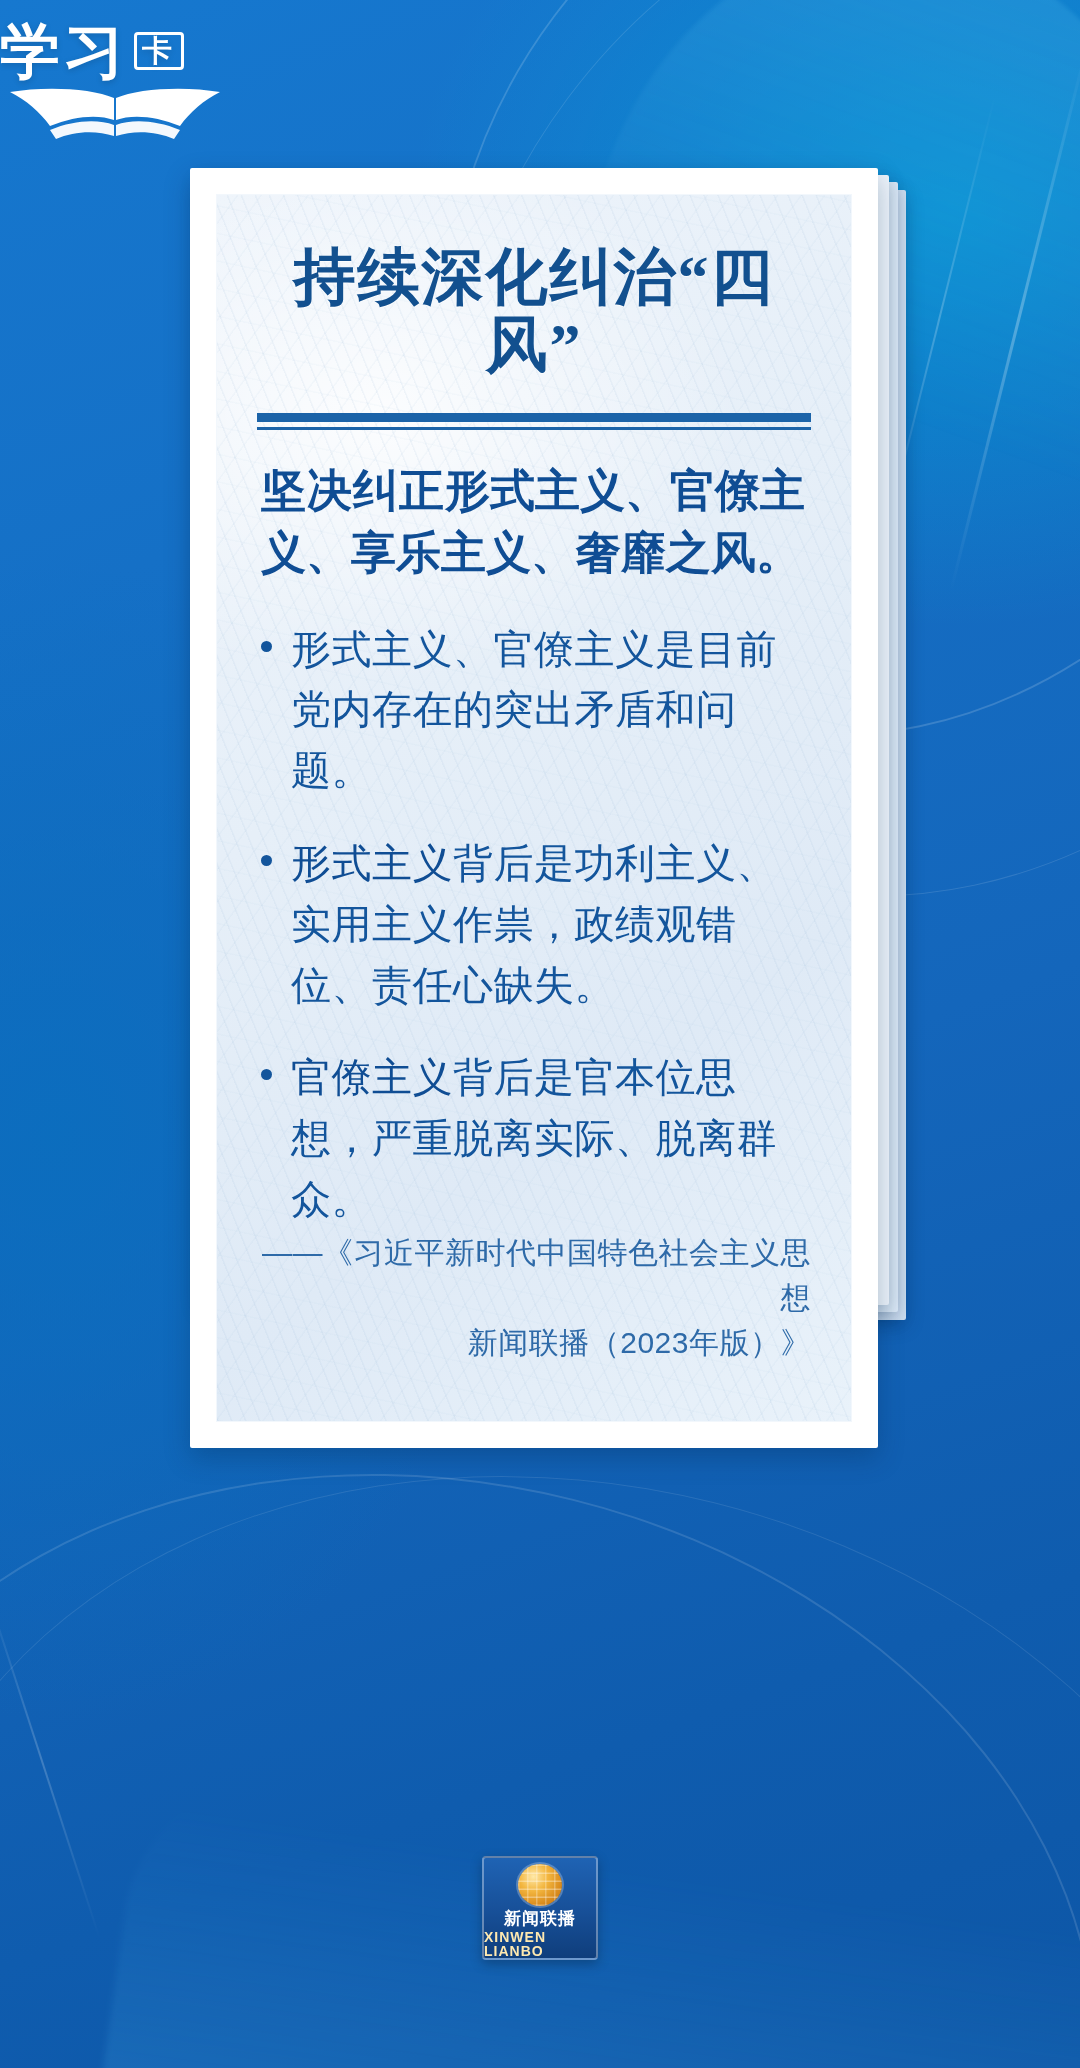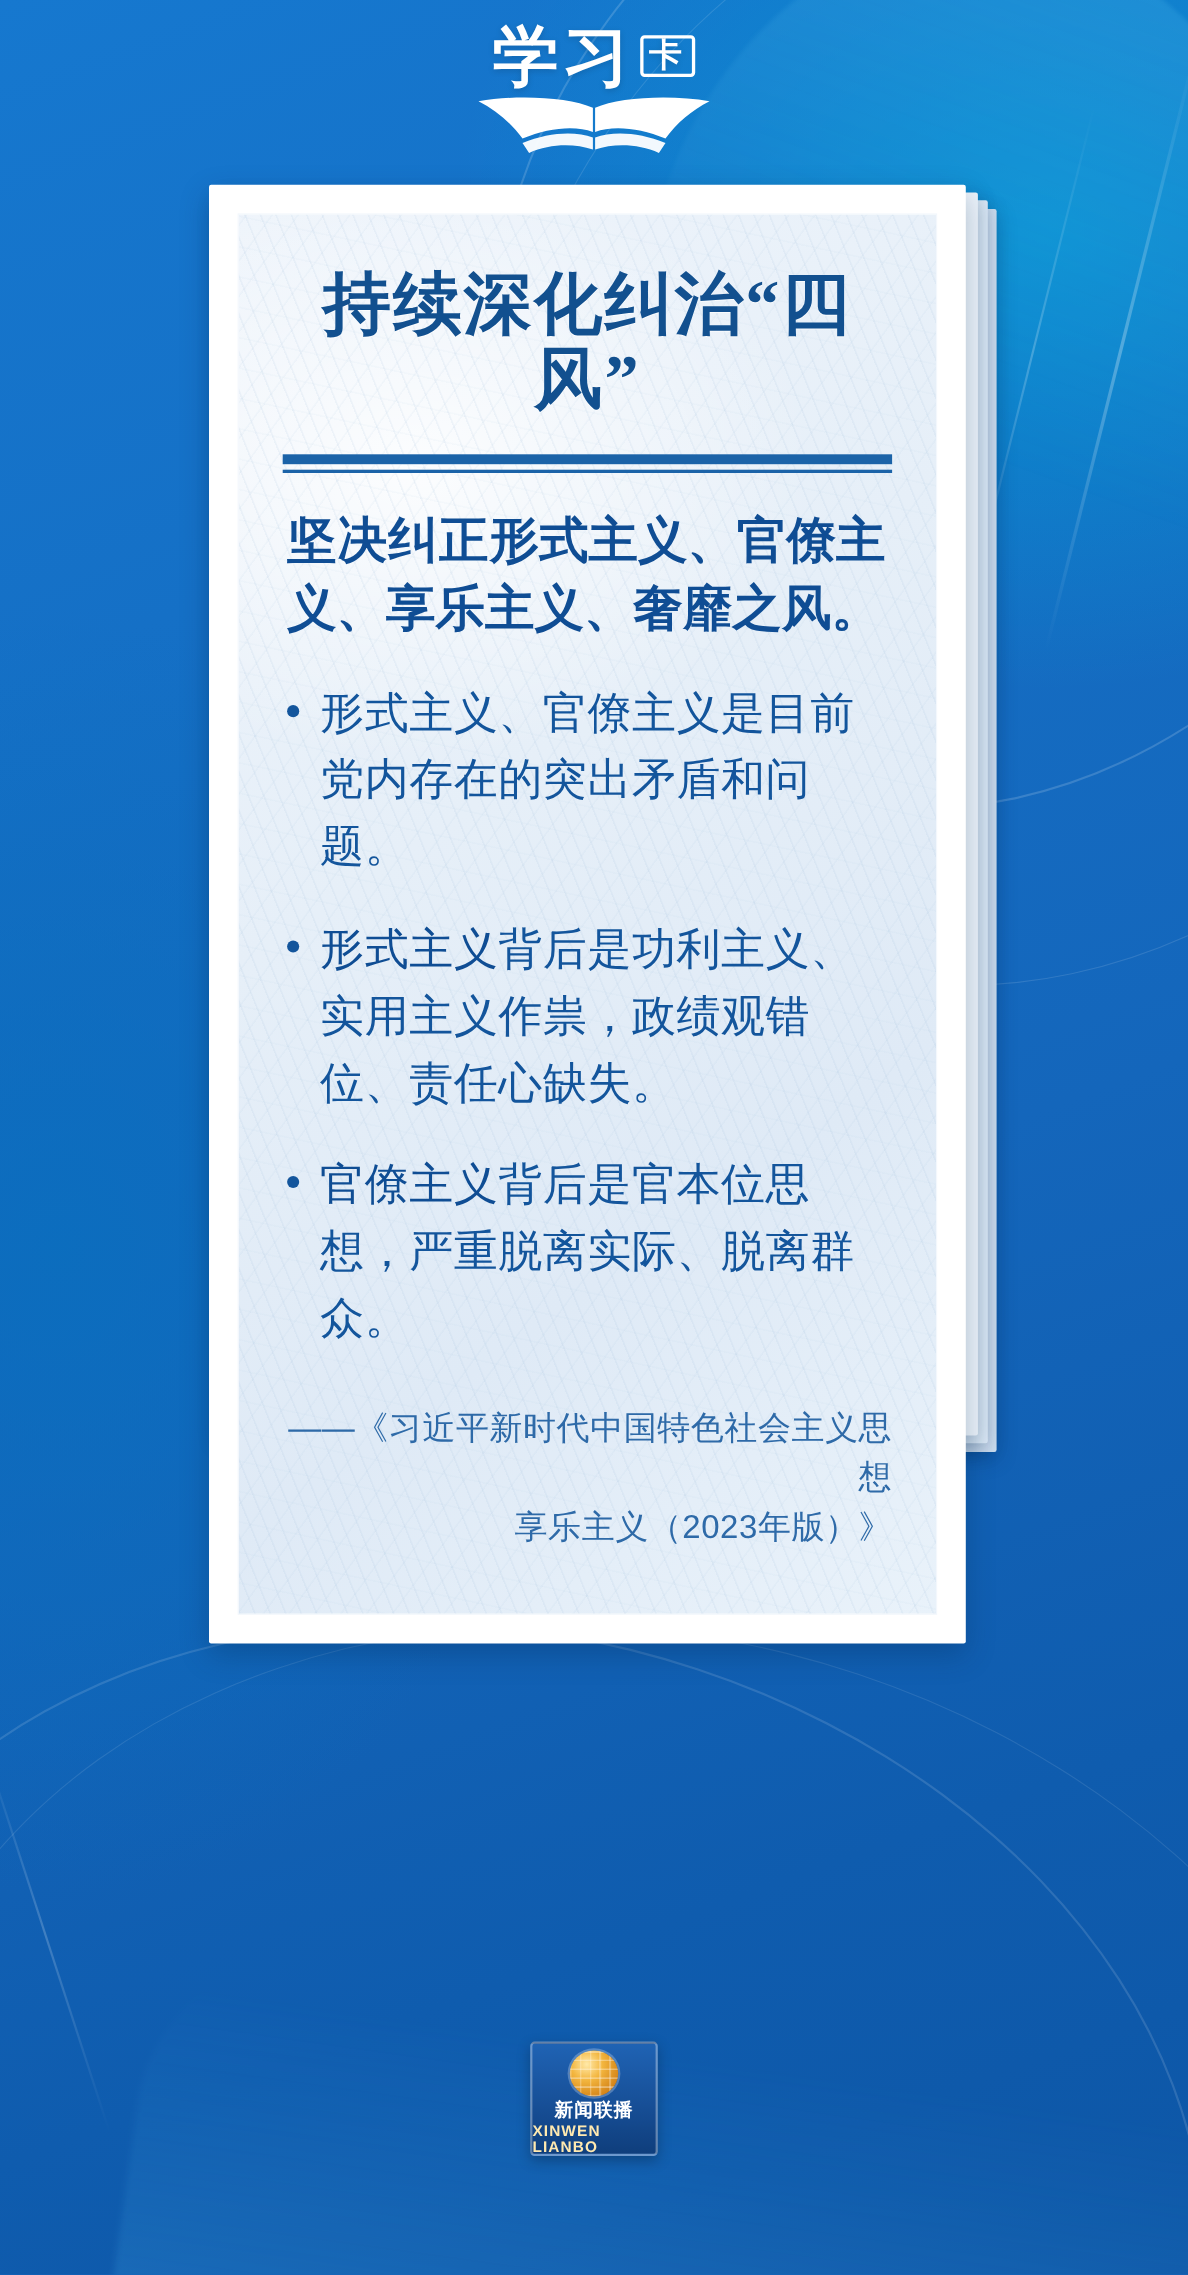--- a/index.html
+++ b/index.html
@@ -92,21 +92,20 @@
     transform: rotate(-18deg);
   }
 
   
   .brand {
     position: relative;
     z-index: 5;
     height: 160px;
     display: flex;
     flex-direction: column;
-    align-items: center;
     justify-content: flex-start;
     padding-top: 22px;
     box-sizing: border-box;
   }
   .brand-text {
     font-family: "Liberation Serif", serif;
     font-weight: 700;
     font-size: 58px;
     line-height: 1;
     color: #ffffff;
@@ -242,21 +241,20 @@
     left: 4px;
     top: 22px;
     width: 11px;
     height: 11px;
     background: #13559c;
     border-radius: 50%;
   }
   .bullet b { font-weight: 400; color: #0f4d94; }
 
   .source {
-    margin-top: 46px;
     color: #2e6aa8;
     font-size: 30px;
     line-height: 1.5;
     text-align: right;
     letter-spacing: 0.5px;
   }
 
   
   .footer {
     position: absolute;
@@ -370,21 +368,21 @@
             <li class="bullet">
               <b>形式主义</b><span>背后是功利主义、实用主义作祟，政绩观错位、责任心缺失。</span>
             </li>
             <li class="bullet">
               <b>官僚主义</b><span>背后是官本位思想，严重脱离实际、脱离群众。</span>
             </li>
           </ul>
 
           <div class="source">
             <div>——《习近平新时代中国特色社会主义思想</div>
-            <div>享乐主义（2023年版）》</div>
+            <div>新闻联播（2023年版）》</div>
           </div>
 
         </div>
       </div>
     </div>
   </div>
 
   <div class="footer">
     <div class="badge">
       <div class="badge-globe"></div>

